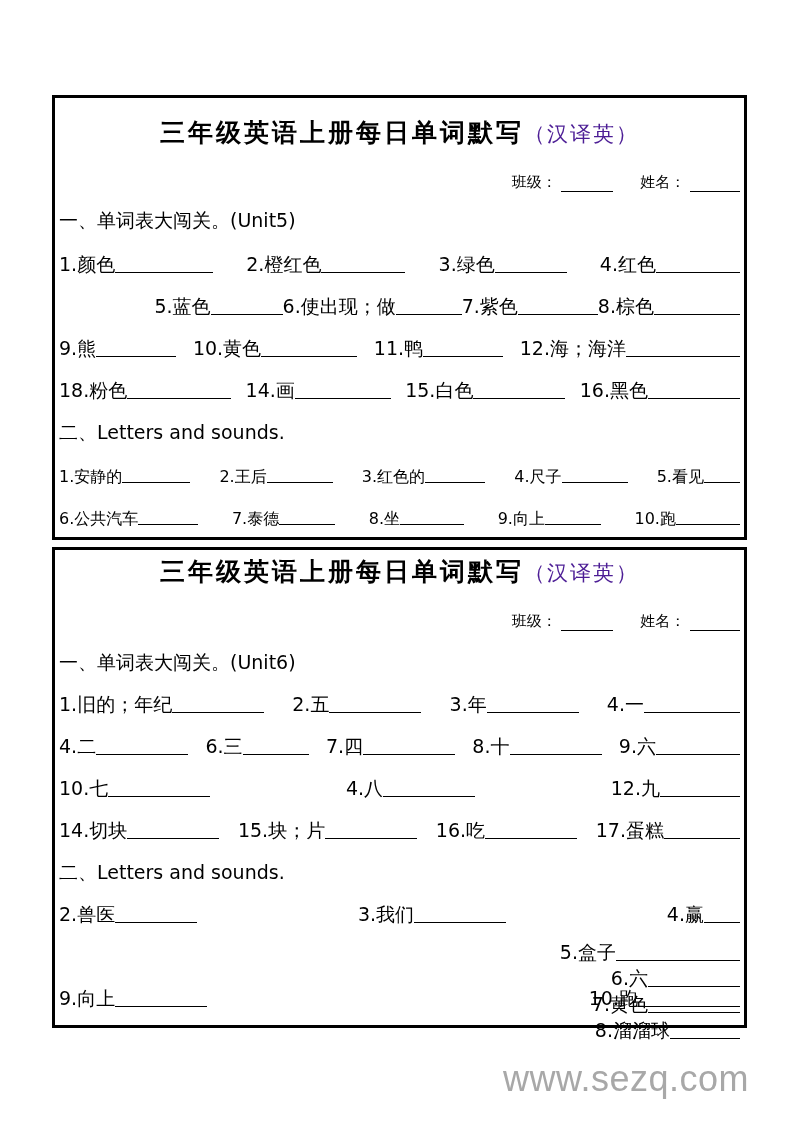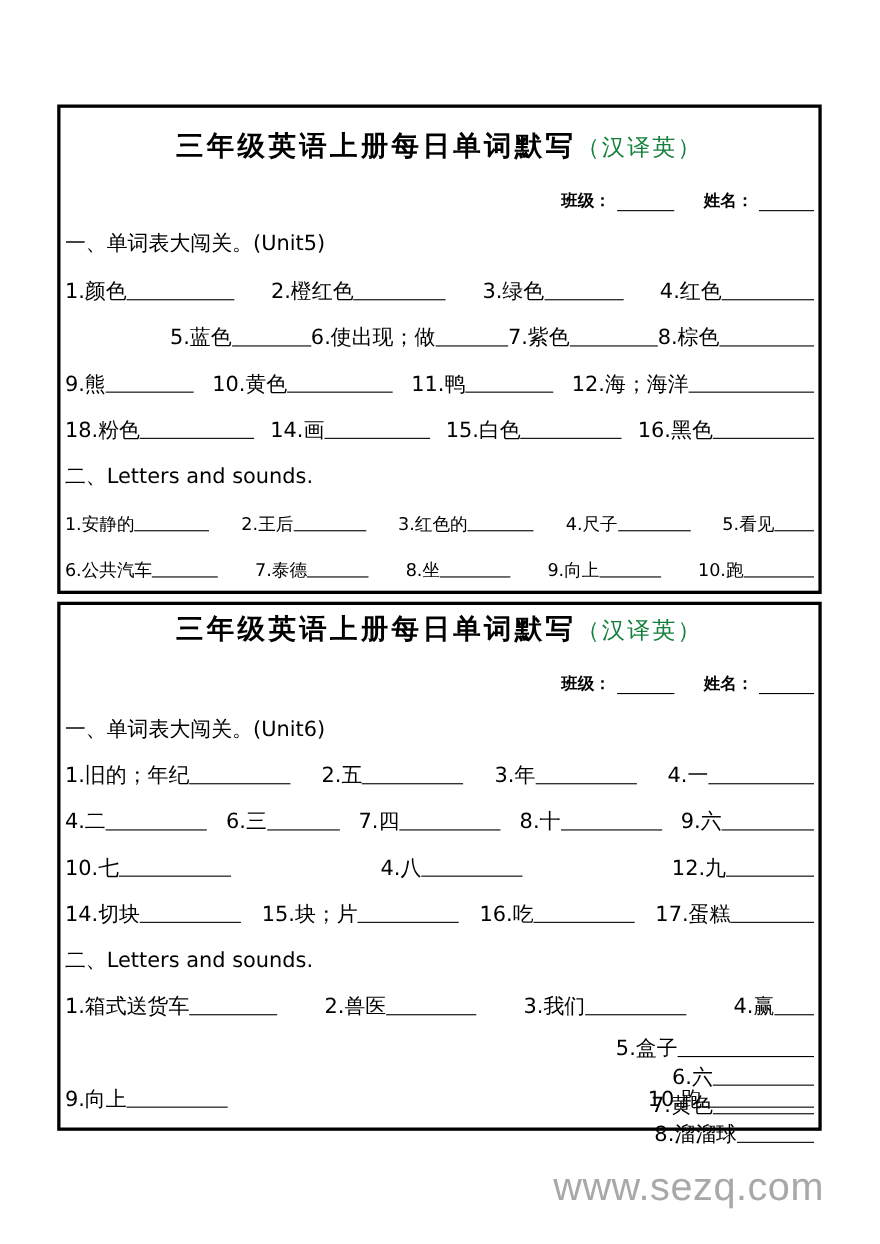--- a/index.html
+++ b/index.html
@@ -2,22 +2,22 @@
 <html><head>
 <meta charset="utf-8">
 <style>
   html, body { margin:0; padding:0; background:#ffffff; }
   body { width:800px; height:1131px; position:relative; overflow:hidden;
          font-family:"DejaVu Sans", "Liberation Sans", sans-serif; color:#000; }
   .box { position:absolute; left:52px; width:695px; border:3px solid #000; box-sizing:border-box; }
   #box1 { top:95px; height:445px; }
   #box2 { top:547px; height:481px; }
   .title { position:absolute; left:0; right:0; text-align:center; font-size:25px; font-weight:bold; letter-spacing:3px; }
-  .title .red { color:#15803d; font-size:21px; font-weight:normal; letter-spacing:2px; }
-  .info { position:absolute; right:4px; font-size:15px; font-weight:bold; white-space:nowrap; }
+  .title .red { color:#4c1d95; font-size:21px; font-weight:normal; letter-spacing:2px; }
+  .info { position:absolute; right:4px; font-size:15px; font-weight:normal; white-space:nowrap; }
   .info .blank { display:inline-block; border-bottom:1.5px solid #000; height:15px; vertical-align:bottom; }
   .sec { position:absolute; left:4px; font-size:19px; white-space:nowrap; }
   .row { position:absolute; left:4px; right:4px; height:30px; font-size:19px; white-space:nowrap; display:flex; align-items:flex-end; }
   .row.small { font-size:16px; }
   .item { display:flex; align-items:flex-end; }
   .item .lbl { }
   .item .line { border-bottom:1.5px solid #000; height:2px; margin-bottom:5px; }
   .watermark { position:absolute; left:503px; top:1058px; font-family:"Liberation Sans", sans-serif; font-size:36px; color:#a8a8a8; letter-spacing:0.5px; }
 </style>
 </head>
@@ -239,24 +239,20 @@
         <div class="item">
           <span class="lbl">17.蛋糕</span>
           <span class="line" style="width: 76px;"></span>
         </div>
       </div>
     </div>
   <div class="sec" style="top:310px;">二、Letters   and   sounds.</div>
   <div id="s1r2">
       <div class="row" style="top: 348px; justify-content: space-between;">
         <div class="item">
-          <span class="lbl">1.箱式送货车 </span>
-          <span class="line" style="width: 80px;"></span>
-        </div>
-        <div class="item">
           <span class="lbl">2.兽医 </span>
           <span class="line" style="width: 82px;"></span>
         </div>
         <div class="item">
           <span class="lbl">3.我们</span>
           <span class="line" style="width: 92px;"></span>
         </div>
         <div class="item">
           <span class="lbl">4.赢</span>
           <span class="line" style="width: 36px;"></span>

